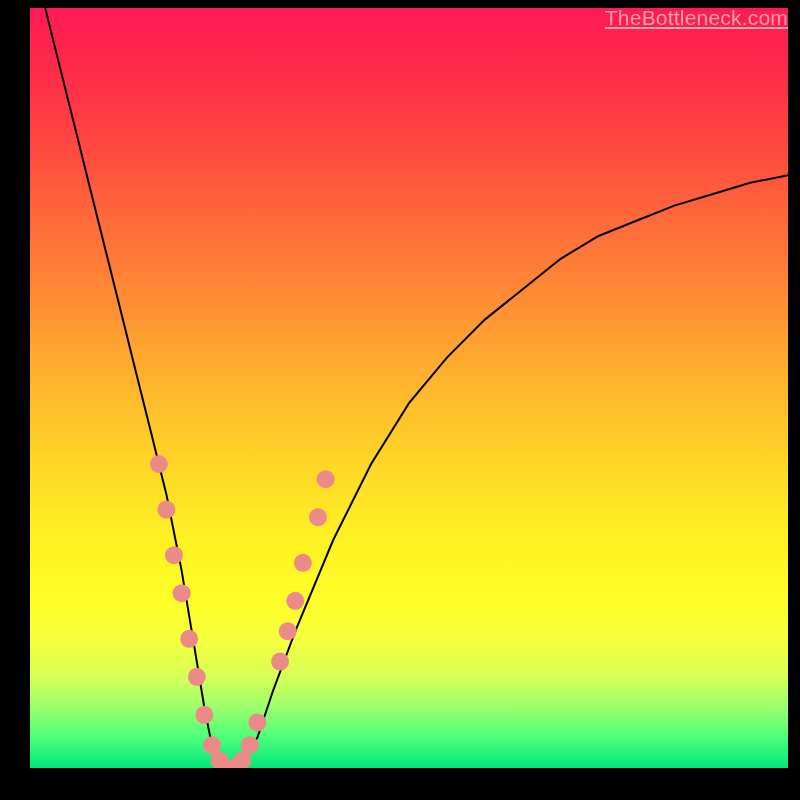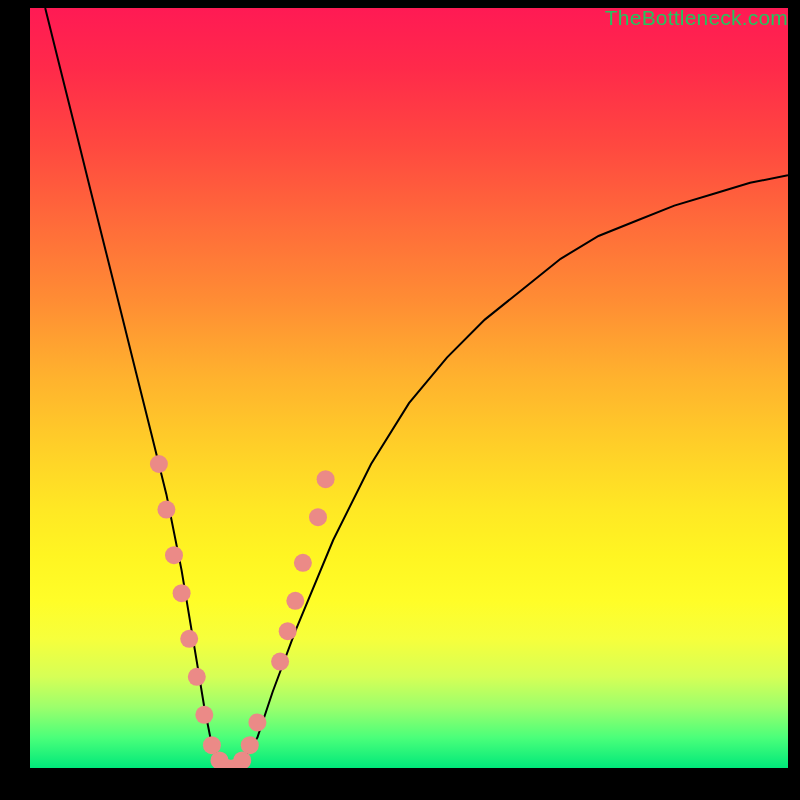--- a/index.html
+++ b/index.html
@@ -45,23 +45,24 @@
     position: absolute;
     left: 0;
     top: 0;
     width: 758px;
     height: 760px;
   }
   .watermark {
     position: absolute;
     top: 6px;
     right: 12px;
-    color: #22c55e;
+    color: #fca5a5;
     font-size: 21px;
     letter-spacing: 0.2px;
+    text-decoration: underline;
   }
   .dot {
     fill: #eb8a87;
     stroke: none;
   }
 </style>
 </head>
 <body>
 
 <div class="stage">

